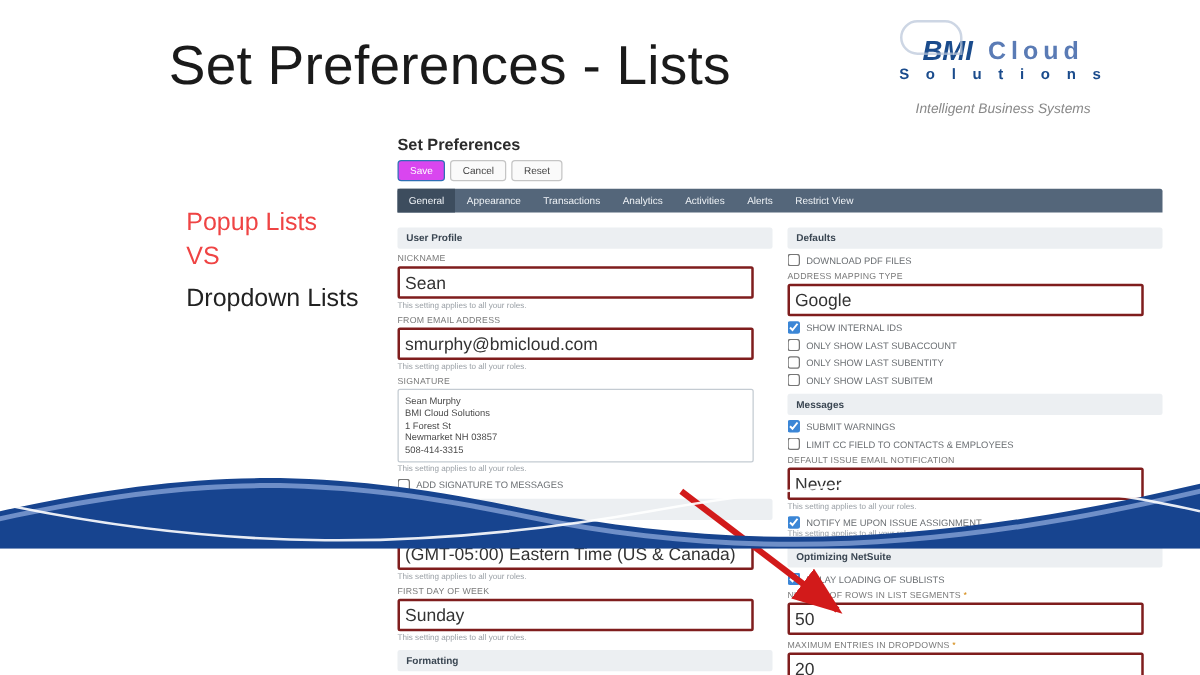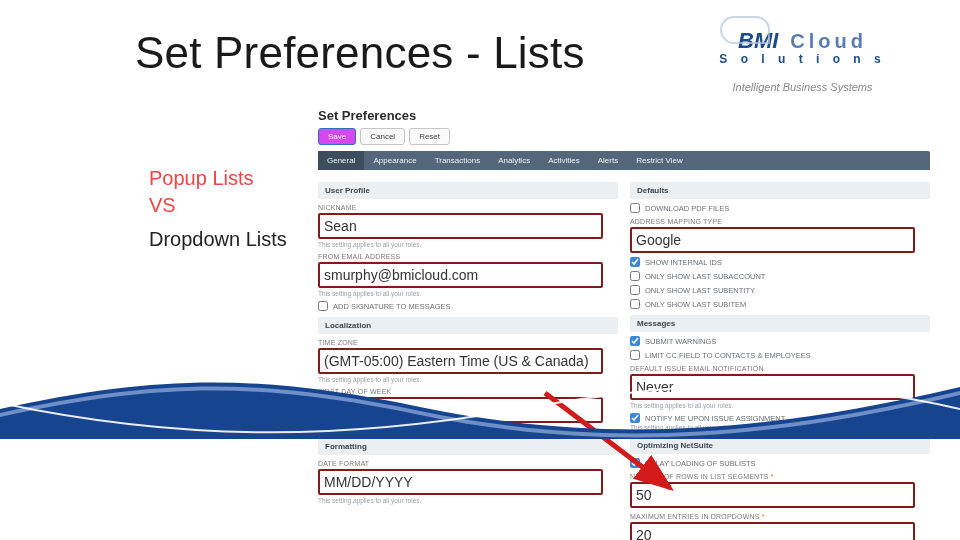--- a/index.html
+++ b/index.html
@@ -107,20 +107,31 @@
           <input class="finput" value="Sean" style="">
           <div class="help">This setting applies to all your roles.</div>
         </div>
 
         <div class="field">
           <div class="flabel">FROM EMAIL ADDRESS</div>
           <input class="finput" value="smurphy@bmicloud.com" style="">
           <div class="help">This setting applies to all your roles.</div>
         </div>
 
+        <div class="field">
+          <div class="flabel">SIGNATURE</div>
+          <div class="sig">
+            <div>Sean Murphy</div>
+            <div>BMI Cloud Solutions</div>
+            <div>1 Forest St</div>
+            <div>Newmarket NH 03857</div>
+            <div>508-414-3315</div>
+          </div>
+          <div class="help">This setting applies to all your roles.</div>
+        </div>
 
         <label class="cb">
           <input type="checkbox" style="">
           <span>ADD SIGNATURE TO MESSAGES</span>
         </label>
 
         <div class="section-hdr">Localization</div>
 
         <div class="field">
           <div class="flabel">TIME ZONE</div>

